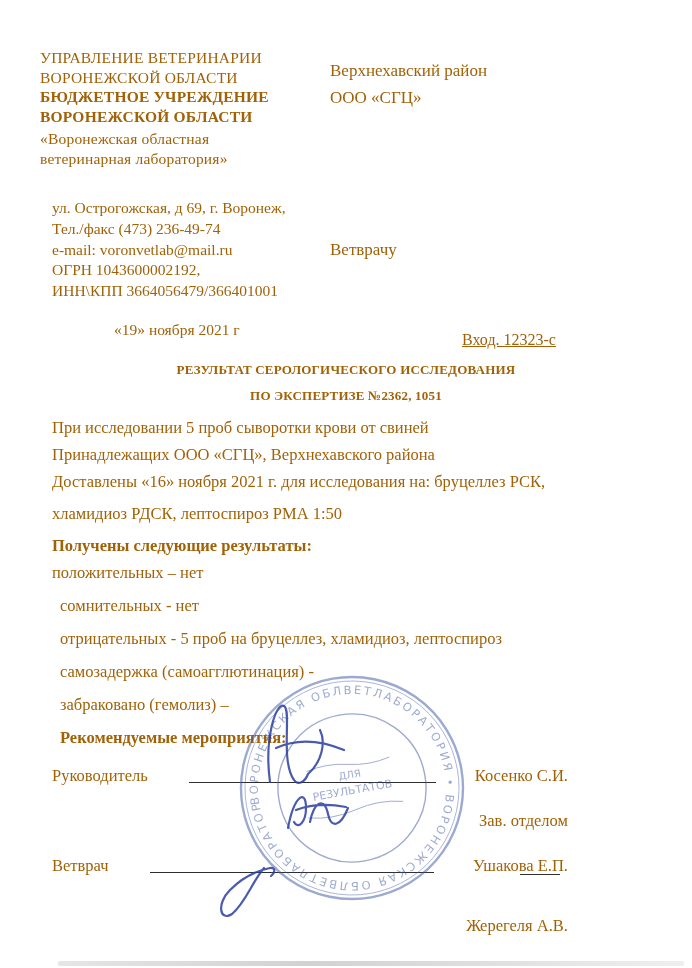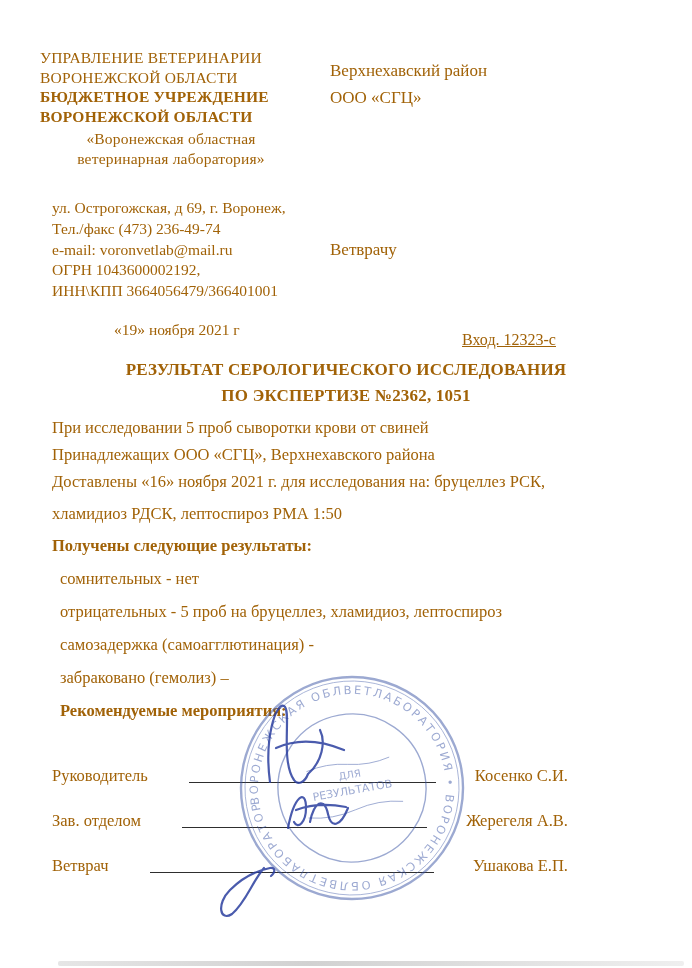--- a/index.html
+++ b/index.html
@@ -12,56 +12,56 @@
     font-family: "Liberation Serif", serif;
     color: #a16207;
     overflow: hidden;
   }
   .bold { font-weight: bold; }
 
   .org-block {
     position: absolute; left: 40px; top: 48px; width: 262px;
     font-size: 15.5px; line-height: 19.5px; letter-spacing: 0.2px;
   }
-  .org-line.lab { text-align: center; }
+  .org-line.lab { text-align: left; }
   .org-line.lab-first { margin-top: 3px; }
 
   .recipient-block {
     position: absolute; left: 330px; top: 57px;
     font-size: 17px; line-height: 27px;
   }
 
   .contact-block {
     position: absolute; left: 52px; top: 198px;
     font-size: 15.5px; line-height: 20.8px;
   }
   .doc-date { padding-left: 62px; margin-top: 18px; }
 
   .addressee { position: absolute; left: 330px; top: 240px; font-size: 17px; }
 
   .incoming { position: absolute; left: 462px; top: 331px; font-size: 16px; text-decoration: underline; }
 
   .title {
     position: absolute; left: 0; top: 357px; width: 100%;
-    text-align: center; font-weight: bold; font-size: 17px;
+    text-align: center; font-weight: bold; font-size: 13px;
     line-height: 26px; letter-spacing: 0.2px;
   }
 
   .body { position: absolute; left: 52px; top: 414px; width: 600px; font-size: 16.5px; }
   .p { line-height: 27px; font-family: Liberation Serif, serif; }
   .gap { margin-top: 6px; margin-left: 8px; }
   .gap-s { margin-top: 5px; }
 
   .sig-row {
     position: absolute; left: 52px; width: 516px;
     display: flex; align-items: flex-end;
     font-size: 16.5px; line-height: 27px; gap: 31px;
   }
   .sig-row-1 { top: 762px; }
-  .sig-row-2 { top: 807px; }
+  .sig-row-2 { top: 807px; flex-direction: column; }
   .sig-row-3 { top: 852px; }
   .sig-role { flex: 0 0 auto; }
   .sig-name { flex: 0 0 auto; }
   .sig-line {
     flex: 1 1 auto; min-width: 40px; height: 10px;
     border-bottom: 1.2px solid #2e2e2e;
     margin: 0 8px 6px 10px;
   }
 
   .stamp {
@@ -115,20 +115,21 @@
     <div>РЕЗУЛЬТАТ СЕРОЛОГИЧЕСКОГО ИССЛЕДОВАНИЯ</div>
     <div>ПО ЭКСПЕРТИЗЕ №2362, 1051</div>
   </div>
 
   <div class="body">
     <div class="p">При исследовании 5 проб сыворотки крови от свиней</div>
     <div class="p">Принадлежащих ООО «СГЦ», Верхнехавского района</div>
     <div class="p">Доставлены «16» ноября 2021 г. для исследования на: бруцеллез РСК,</div>
     <div class="p gap-s">хламидиоз РДСК, лептоспироз РМА 1:50</div>
     <div class="p bold gap-s">Получены следующие результаты:</div>
+    <div class="p">положительных – нет</div>
     <div class="p gap">сомнительных - нет</div>
     <div class="p gap">отрицательных - 5 проб на бруцеллез, хламидиоз, лептоспироз</div>
     <div class="p gap">самозадержка (самоагглютинация) -</div>
     <div class="p gap">забраковано (гемолиз) –</div>
     <div class="p bold gap">Рекомендуемые мероприятия:</div>
   </div>
 
   <div class="sig-row sig-row-1">
     <span class="sig-role">Руководитель</span>
     <span class="sig-line"></span>

